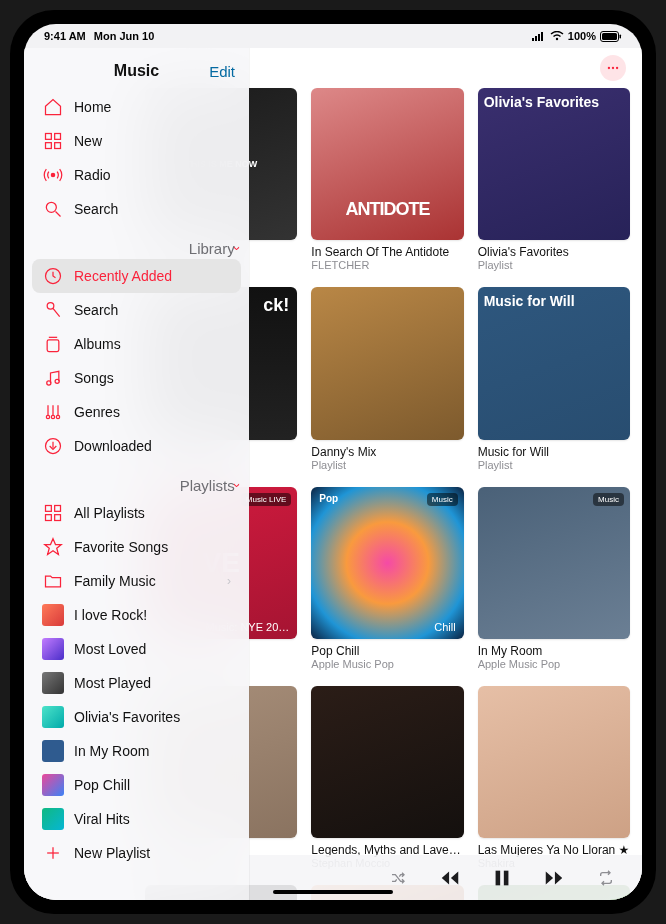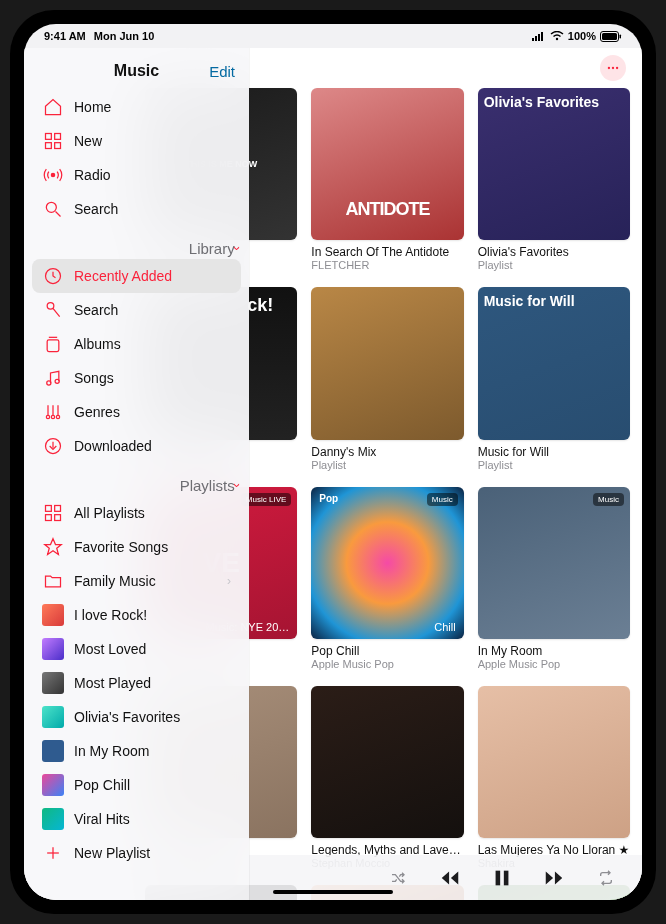--- a/index.html
+++ b/index.html
@@ -222,21 +222,21 @@
         <div class="grid-item">
           <div class="artwork aw2">
                 <span>Olivia's Favorites</span>
               </div>
           <div class="item-title">Olivia's Favorites</div>
           <div class="item-sub">Playlist</div>
         </div>
 
         <div class="grid-item">
           <div class="artwork aw3">
-                <span style="position:absolute;top:8px;right:24px;font-size:18px;">ck!</span>
+                <span style="position:absolute;top:8px;right:8px;font-size:18px;">ck!</span>
               </div>
           <div class="item-title"></div>
           <div class="item-sub"></div>
         </div>
         <div class="grid-item">
           <div class="artwork aw4"></div>
           <div class="item-title">Danny's Mix</div>
           <div class="item-sub">Playlist</div>
         </div>
         <div class="grid-item">

